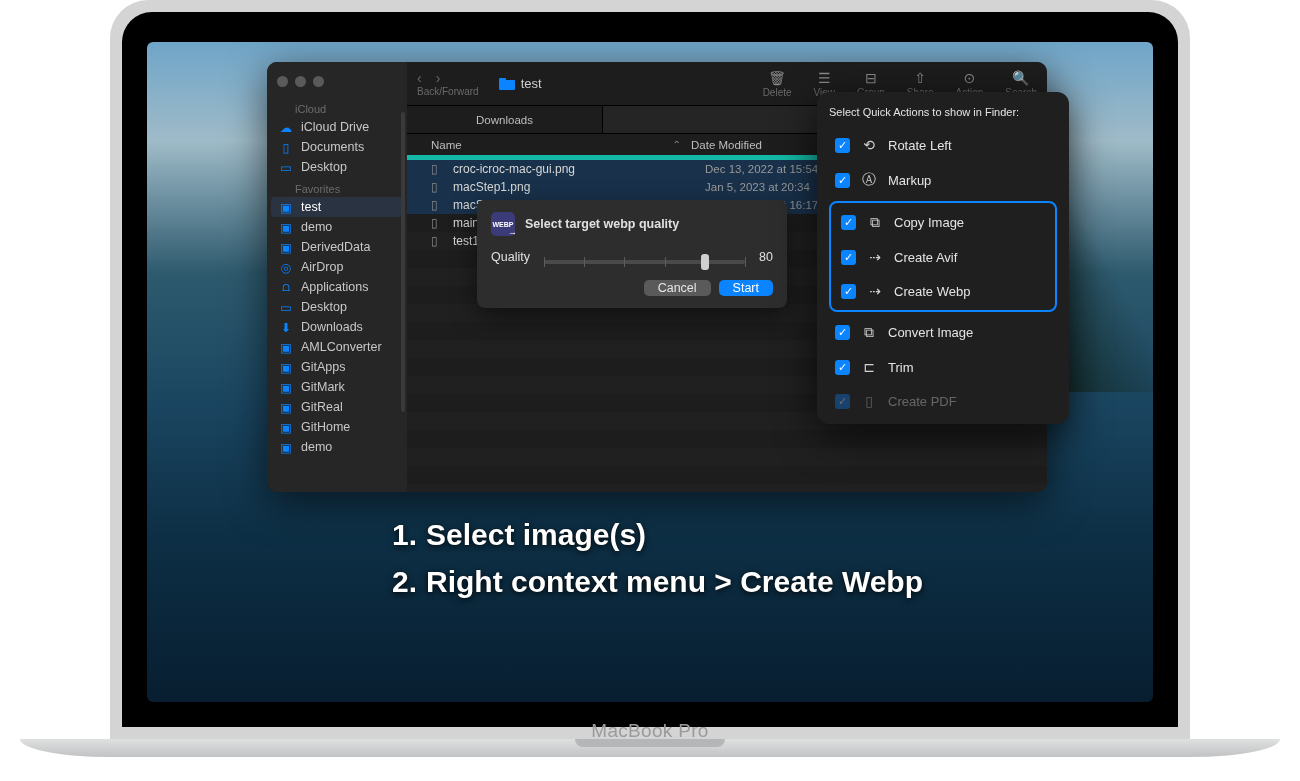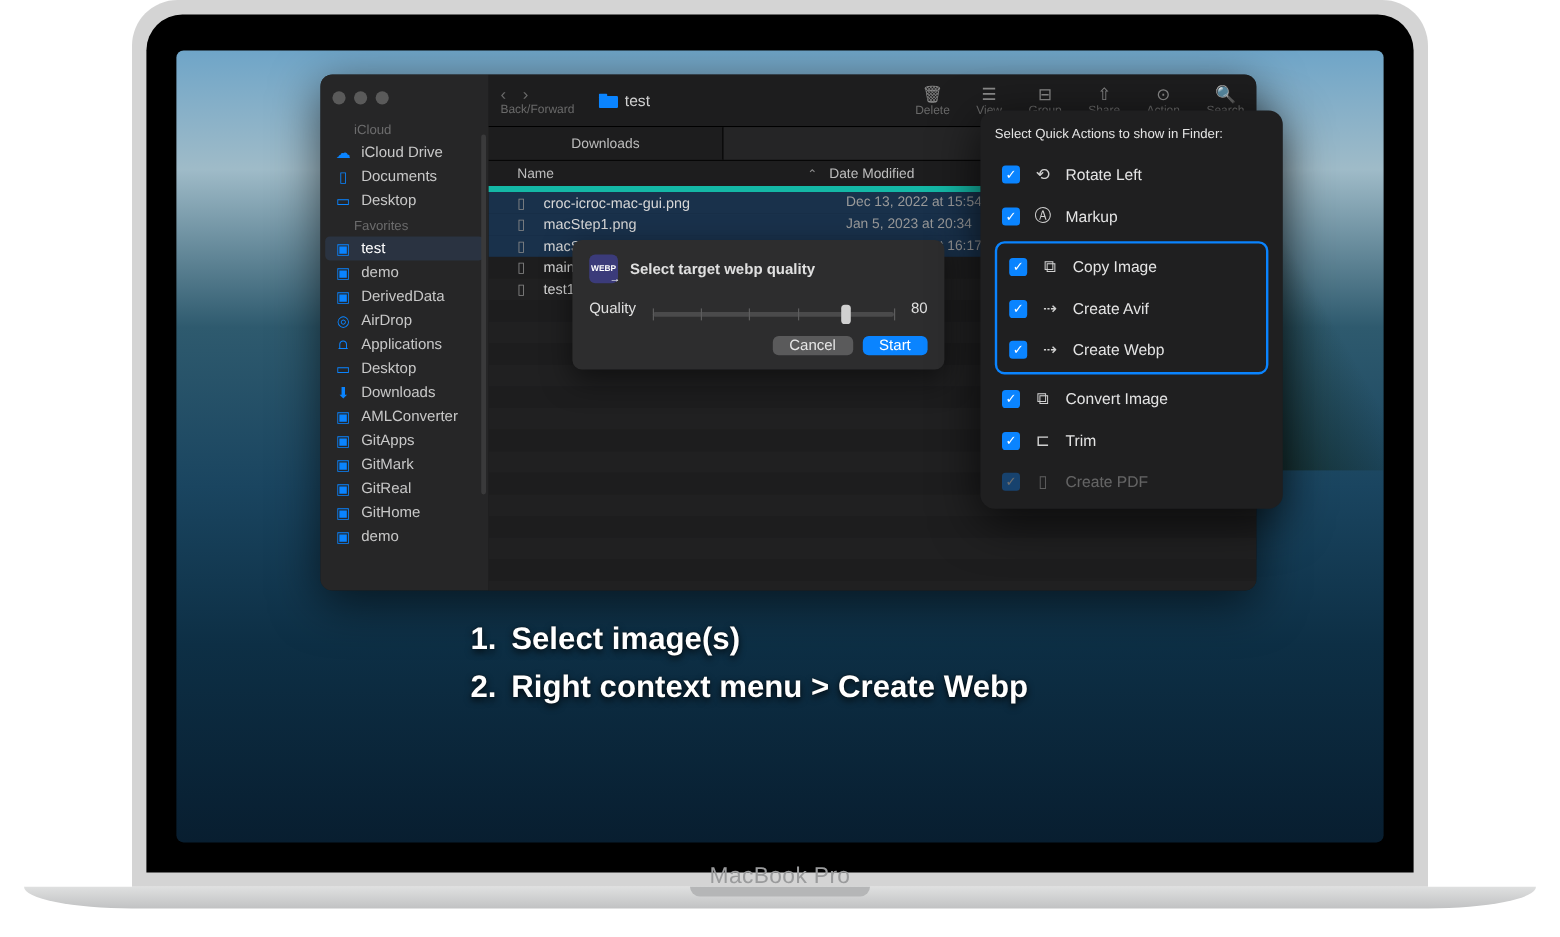--- a/index.html
+++ b/index.html
@@ -200,21 +200,21 @@
 }
 .po-highlight { border: 2px solid #0a84ff; border-radius: 8px; padding: 2px 4px; margin: 3px 0;}
 .chk { width: 15px; height: 15px; background: #0a84ff; border-radius: 3px; display:flex; align-items:center; justify-content:center; color:#fff; font-size:11px; }
 .po-ico { width: 18px; display:flex; justify-content:center; color:#d0d0d0; font-size:14px;}
 
 
 .instructions {
   position: absolute;
   left: 245px; top: 470px;
   color: #fff;
-  font-size: 26px;
+  font-size: 30px;
   font-weight: 800;
   text-shadow: 0 2px 6px rgba(0,0,0,.8), 0 0 1px #000;
   line-height: 1.55;
 }
 .instructions ol { list-style: none; }
 .instructions li span.num { display:inline-block; width: 34px; }
 
 svg { display:block; }
 </style>
 </head>

